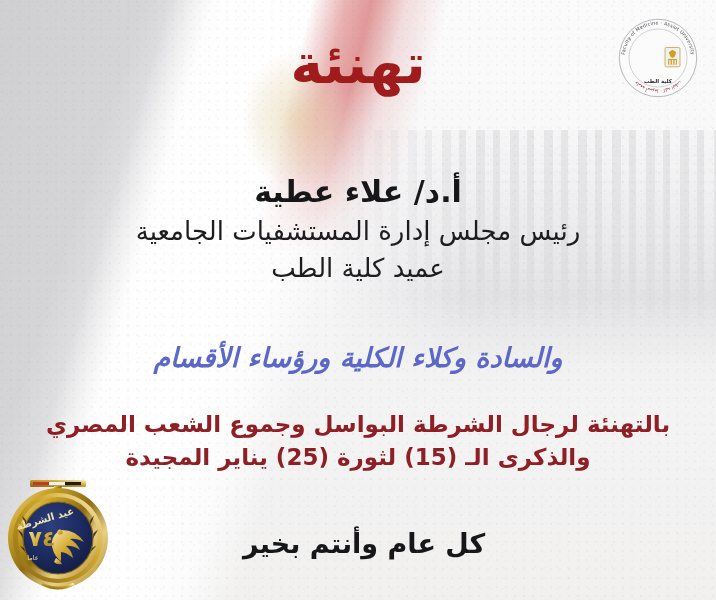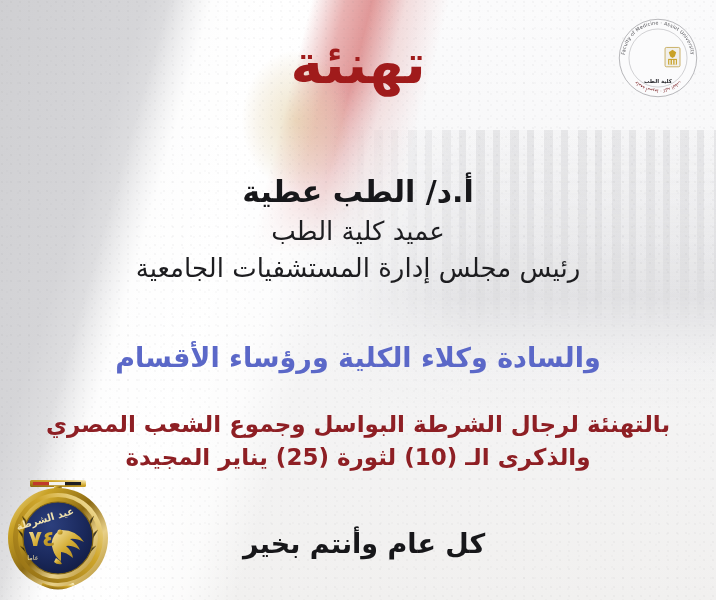--- a/index.html
+++ b/index.html
@@ -189,20 +189,21 @@
 
   
   .recipients {
     position: absolute;
     top: 342px;
     left: 0;
     right: 0;
     font-size: 27px;
     font-weight: 700;
     color: #5b68c8;
+    font-style: italic;
   }
 
   
   .body-red {
     position: absolute;
     top: 408px;
     left: 0;
     right: 0;
     font-size: 23px;
     font-weight: 700;
@@ -280,30 +281,30 @@
           <rect x="68.8" y="52.2" width="1.5" height="5.3" fill="#f1f0ec"></rect>
         </g>
         <text x="50" y="78" text-anchor="middle" font-size="6.2" font-weight="bold" fill="#2a2a2e">كلية الطب</text>
       </svg>
     </div>
 
     <div class="headline">تهنئة</div>
 
 
     <div class="dean-block">
-      <div class="dean-name">أ.د/ الطب عطية</div>
+      <div class="dean-name">أ.د/ علاء عطية</div>
+      <div class="dean-title">رئيس مجلس إدارة المستشفيات الجامعية</div>
       <div class="dean-title">عميد كلية الطب</div>
-      <div class="dean-title">رئيس مجلس إدارة المستشفيات الجامعية</div>
     </div>
 
     <div class="recipients">والسادة وكلاء الكلية ورؤساء الأقسام</div>
 
     <div class="body-red">
       <div>بالتهنئة لرجال الشرطة البواسل وجموع الشعب المصري</div>
-      <div>والذكرى الـ (10) لثورة (25) يناير المجيدة</div>
+      <div>والذكرى الـ (15) لثورة (25) يناير المجيدة</div>
     </div>
 
     <div class="closing">كل عام وأنتم بخير</div>
 
     <div class="medal">
       <svg viewBox="0 0 112 120" xmlns="http://www.w3.org/2000/svg" aria-hidden="true">
         <defs>
           <linearGradient id="goldRim" x1="0" y1="0" x2="1" y2="1">
             <stop offset="0%" stop-color="#f6e3a1"></stop>
             <stop offset="22%" stop-color="#c9a227"></stop>

